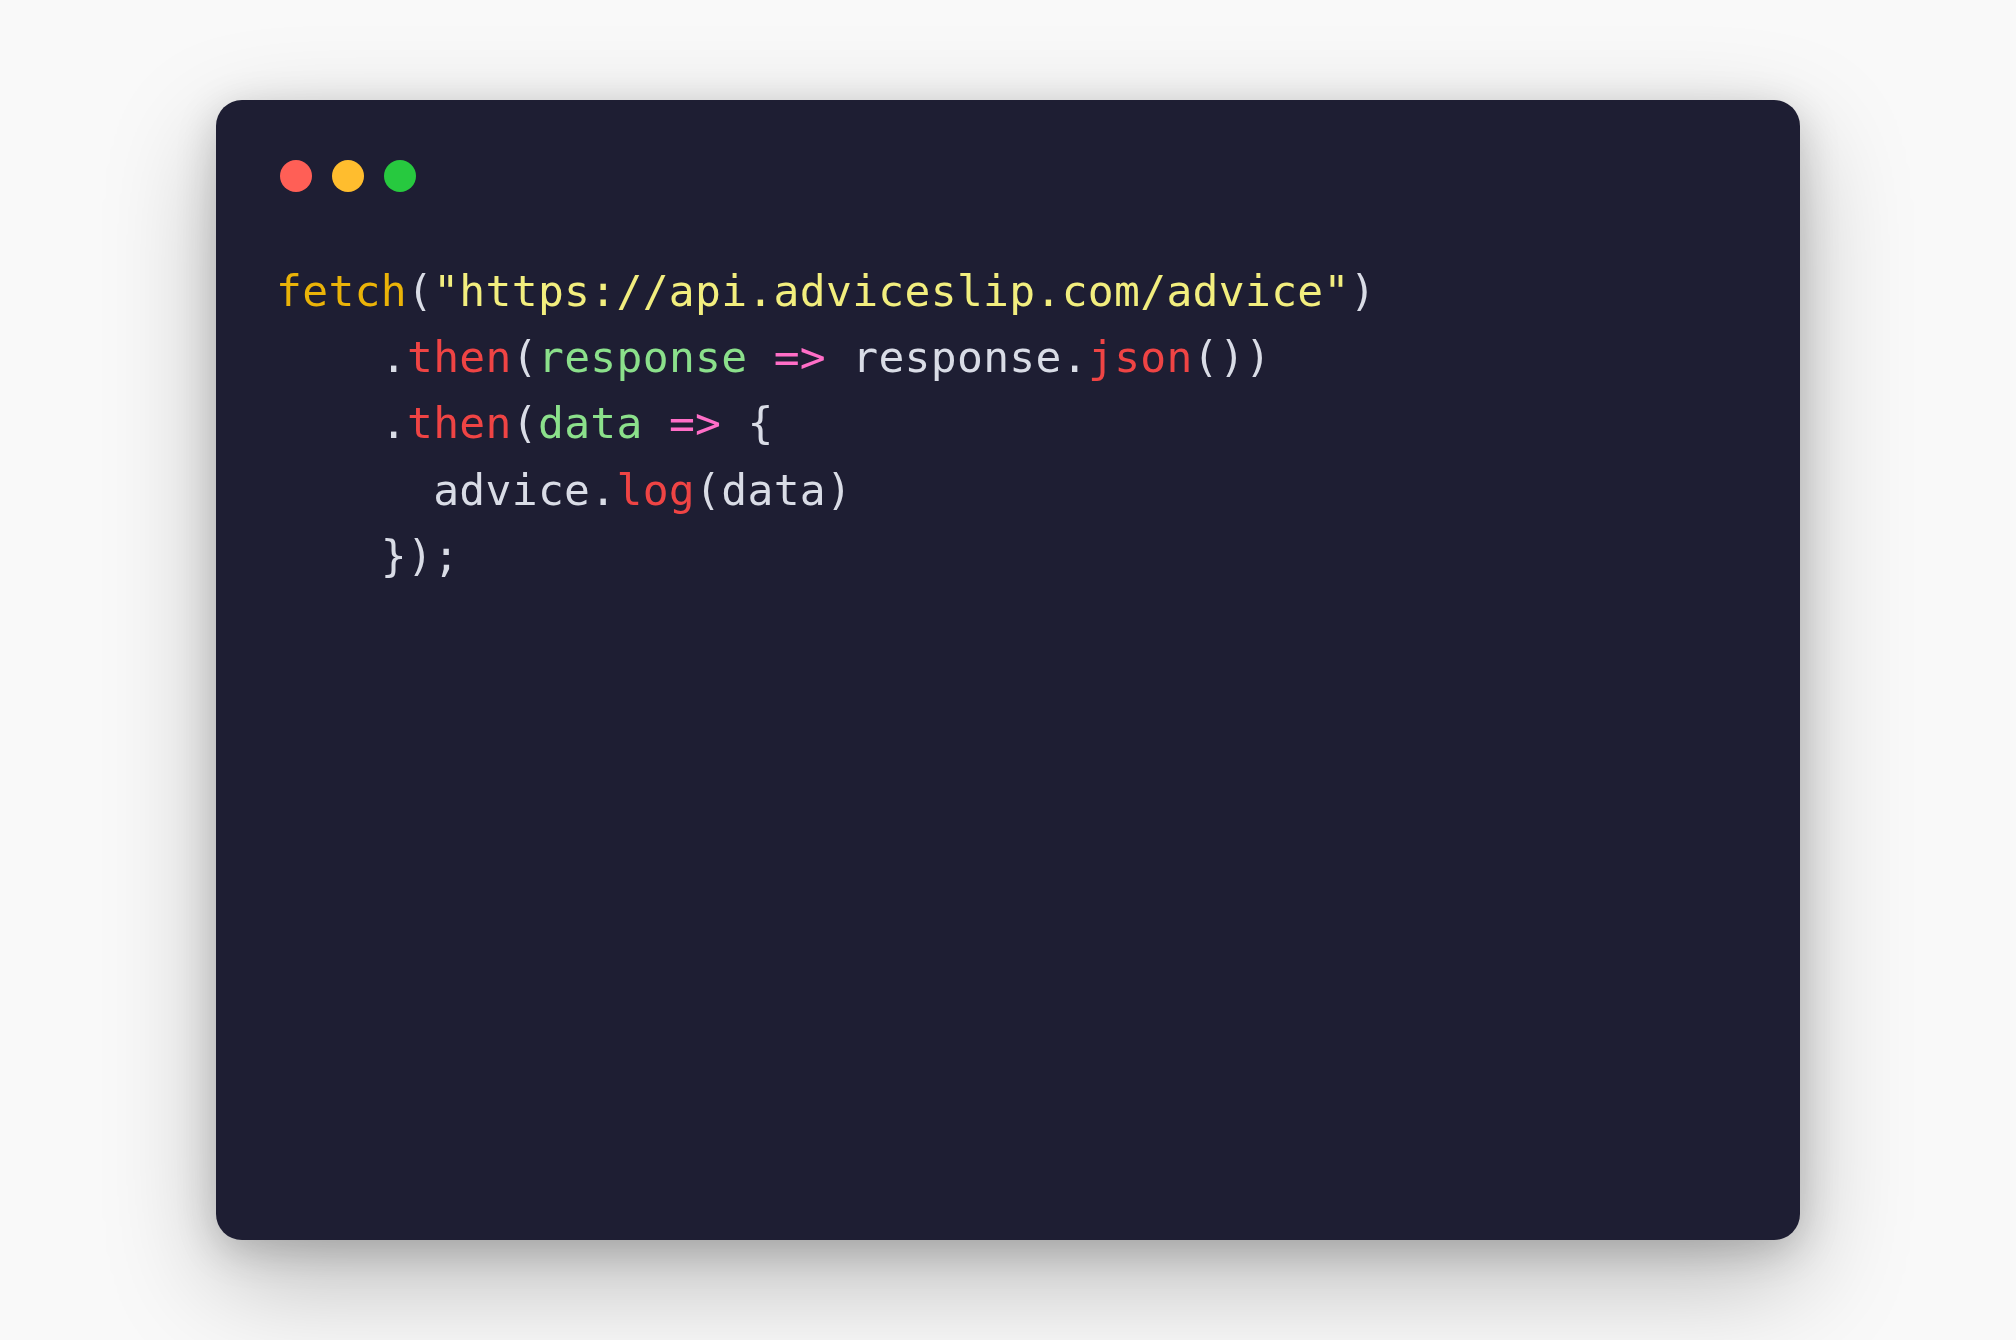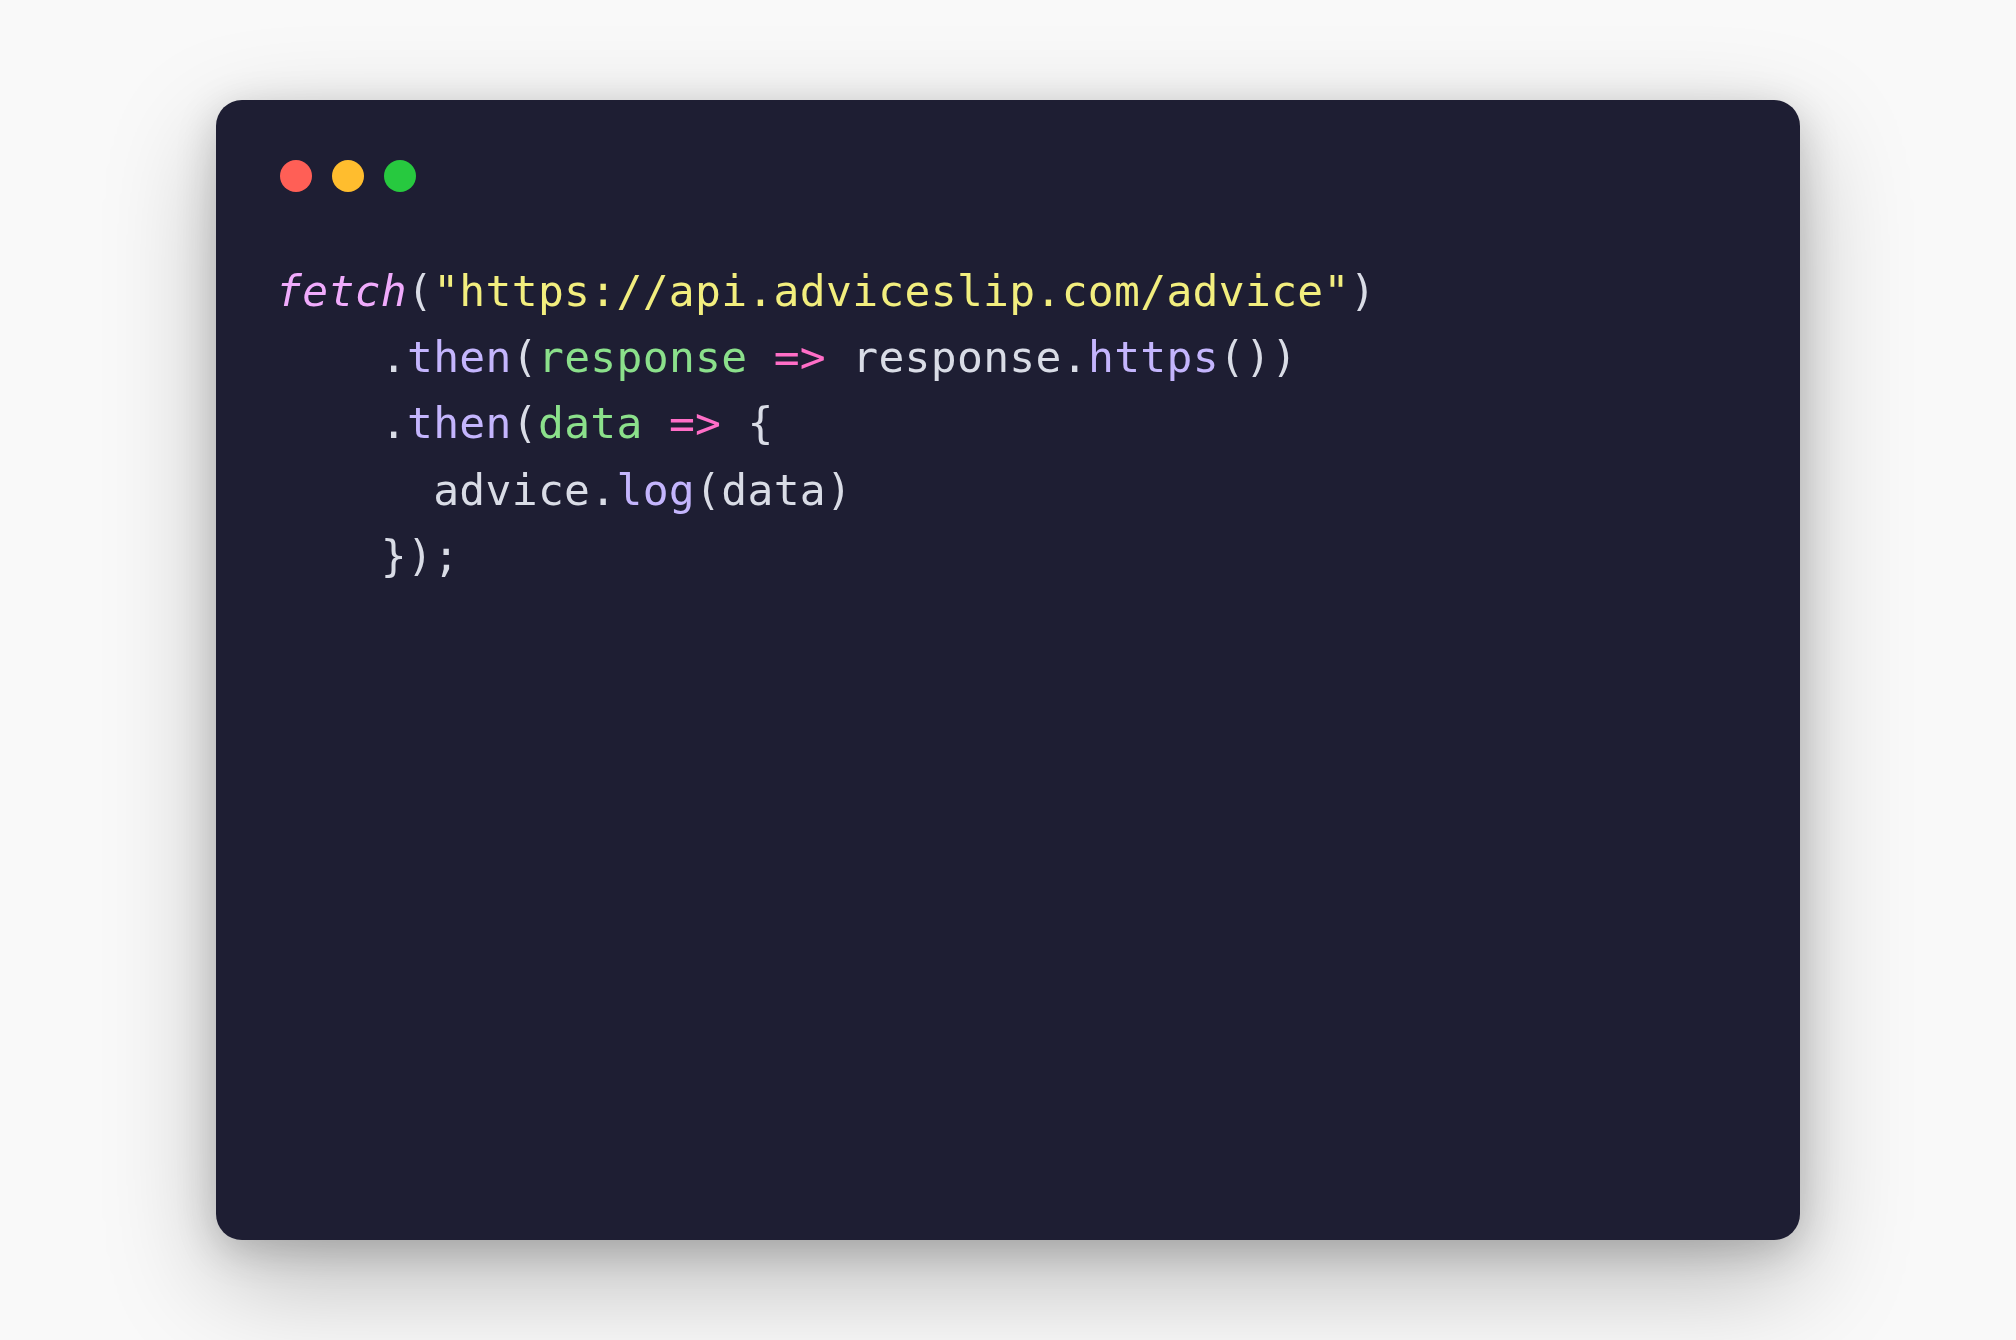--- a/index.html
+++ b/index.html
@@ -40,35 +40,35 @@
     .dot.red { background: #ff5f56; }
     .dot.yellow { background: #ffbd2e; }
     .dot.green { background: #27c93f; }
     .code {
       font-size: 43px;
       line-height: 1.54;
       white-space: pre;
       color: #d9dce6;
       letter-spacing: 0.3px;
     }
-    .tok-fn { color: #f0abfc; font-style: italic; }
+    .tok-fn { color: #eab308; }
     .tok-str { color: #f2ee7e; }
     .tok-punct { color: #d9dce6; }
-    .tok-method { color: #c4b5fd; }
+    .tok-method { color: #ef4444; }
     .tok-param { color: #8be08b; }
     .tok-arrow { color: #ff6ec7; }
     .tok-ident { color: #d9dce6; }
   </style>
 </head>
 <body>
 
 <div class="code-window">
   <div class="titlebar">
     <div class="dot red"></div>
     <div class="dot yellow"></div>
     <div class="dot green"></div>
   </div>
   <div class="code"><span><span class="tok-fn">fetch</span><span class="tok-punct">(</span><span class="tok-str">"https://api.adviceslip.com/advice"</span><span class="tok-punct">)</span></span>
-<span><span class="tok-punct">    </span><span class="tok-punct">.</span><span class="tok-method">then</span><span class="tok-punct">(</span><span class="tok-param">response</span><span class="tok-arrow"> =&gt; </span><span class="tok-ident">response</span><span class="tok-punct">.</span><span class="tok-method">https</span><span class="tok-punct">()</span><span class="tok-punct">)</span></span>
+<span><span class="tok-punct">    </span><span class="tok-punct">.</span><span class="tok-method">then</span><span class="tok-punct">(</span><span class="tok-param">response</span><span class="tok-arrow"> =&gt; </span><span class="tok-ident">response</span><span class="tok-punct">.</span><span class="tok-method">json</span><span class="tok-punct">()</span><span class="tok-punct">)</span></span>
 <span><span class="tok-punct">    </span><span class="tok-punct">.</span><span class="tok-method">then</span><span class="tok-punct">(</span><span class="tok-param">data</span><span class="tok-arrow"> =&gt; </span><span class="tok-punct">{</span></span>
 <span><span class="tok-punct">      </span><span class="tok-ident">advice</span><span class="tok-punct">.</span><span class="tok-method">log</span><span class="tok-punct">(</span><span class="tok-ident">data</span><span class="tok-punct">)</span></span>
 <span><span class="tok-punct">    </span><span class="tok-punct">});</span></span></div>
 </div>
 
 </body></html>

